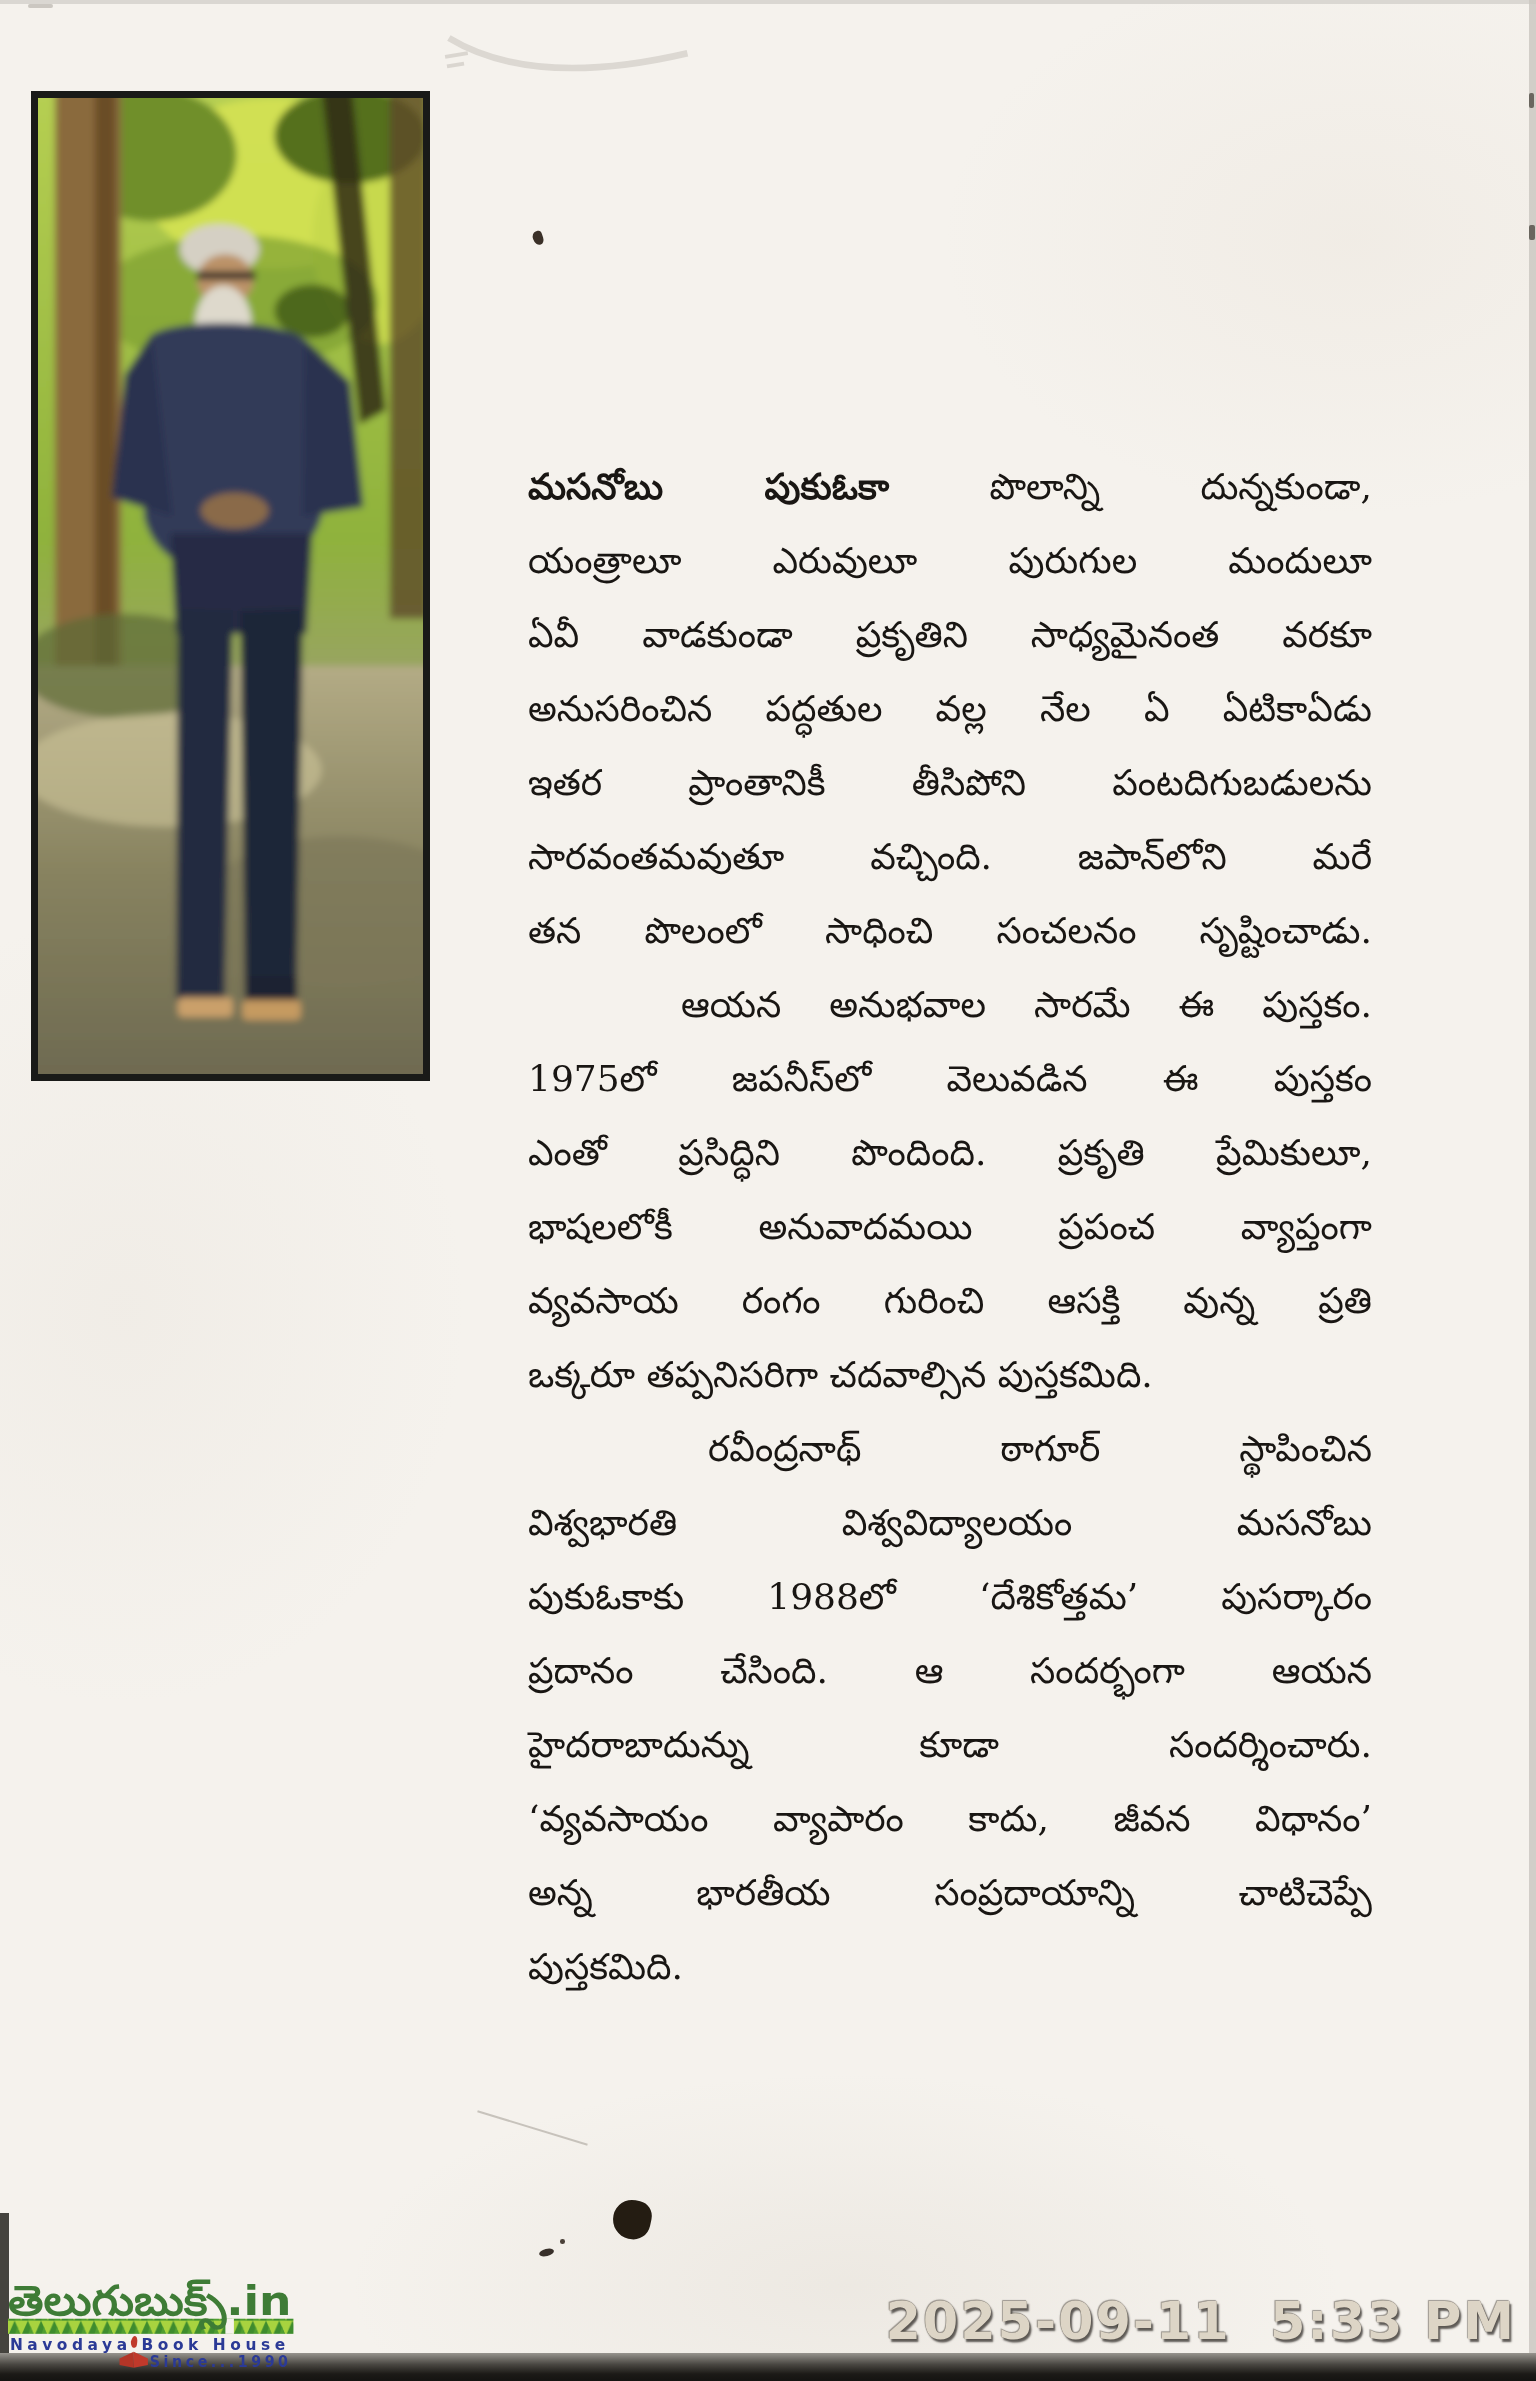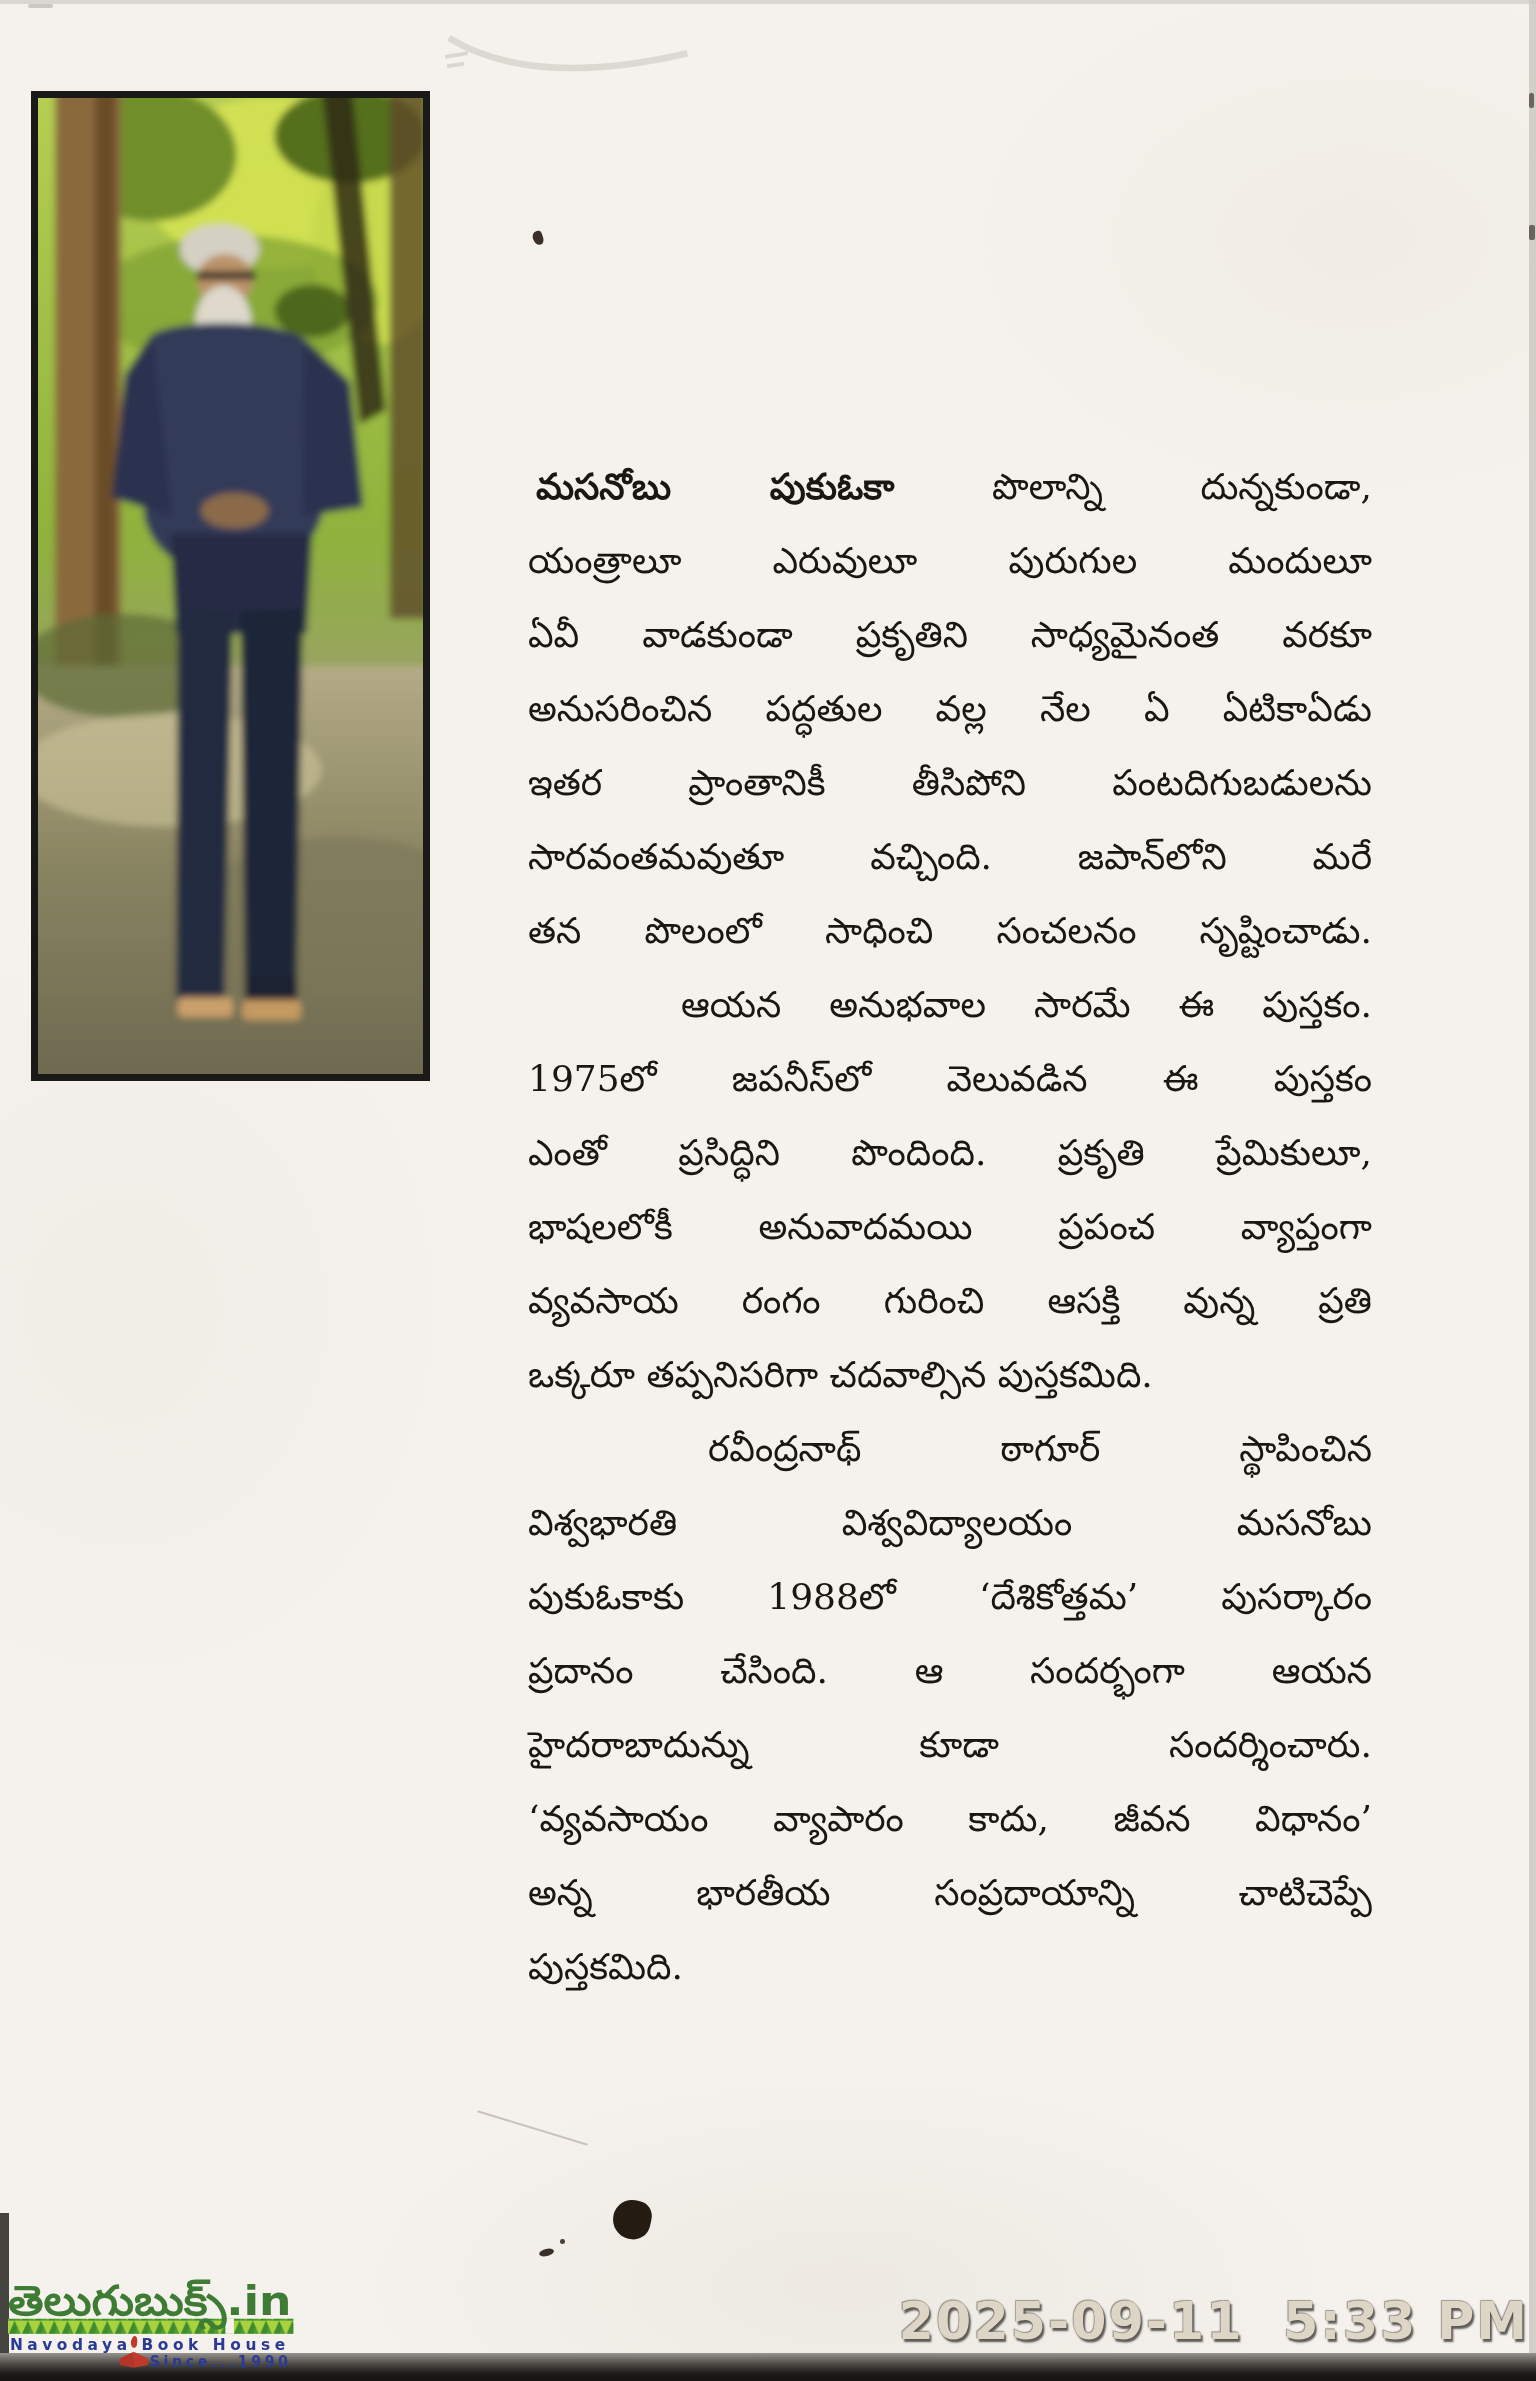--- a/index.html
+++ b/index.html
@@ -31,24 +31,24 @@
   .photo svg{display:block;width:100%;height:100%;}
   
   .text-block{
     position:absolute;left:528px;top:449px;width:844px;
     font-family:"DejaVu Serif","Liberation Serif",serif;
     font-size:36px;line-height:74px;color:#191613;
     font-weight:500;
   }
   .tline{text-align:justify;text-align-last:left;white-space:normal;}
   .tline.just{text-align-last:justify;}
-  .tline b{font-weight:800;margin-left:8px;}
+  .tline b{font-weight:800;}
   
   .timestamp{
-    position:absolute;right:8px;top:2292px;
+    position:absolute;right:21px;top:2292px;
     font-family:"DejaVu Sans",sans-serif;font-weight:bold;
     font-size:51px;letter-spacing:1.9px;white-space:pre;
     color:#ddd5c6;
     text-shadow:1.9px 2.8px 1.9px rgba(46,42,38,.75), -0.9px -0.9px 0.9px rgba(90,84,76,.5), 0 0 0.9px #565049;
   }
   
   .logo{position:absolute;left:7.6px;top:2275px;width:293px;height:95px;}
   
   .ink-dot{position:absolute;left:533px;top:231px;width:10.4px;height:14px;background:#3a3028;border-radius:60% 40% 55% 70%;transform:rotate(-18deg);}
   .ink-blob{position:absolute;left:613px;top:2200px;width:38px;height:39px;background:#241c12;border-radius:58% 46% 52% 60%;transform:rotate(12deg);box-shadow:-3.8px 3.8px 0 -9.5px #241c12;}

